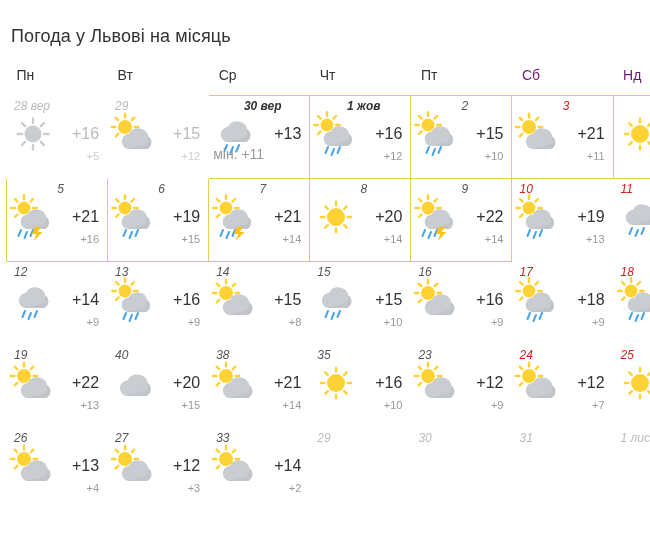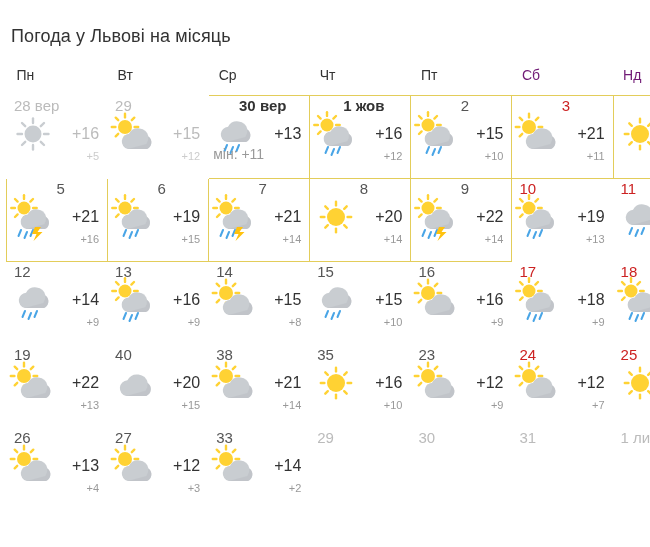--- a/index.html
+++ b/index.html
@@ -52,25 +52,26 @@
     padding: 0;
     position: relative;
     background: #ffffff;
   }
   .cellinner {
     position: relative;
     height: 78px;
     padding: 4px 0 0 0;
   }
   .daynum {
-    font-size: 15px;
+    font-size: 12px;
     color: #555555;
     padding-left: 7px;
     line-height: 12px;
     display: block;
+    font-style: italic;
   }
   .daynum.red { color: #cc2222; }
   .daynum.muted { color: #bbbbbb; }
   .daynum.bold { color: #333333; font-weight: bold; }
   .row-body {
     position: relative;
     height: 46px;
     margin-top: 2px;
   }
   .icon {

